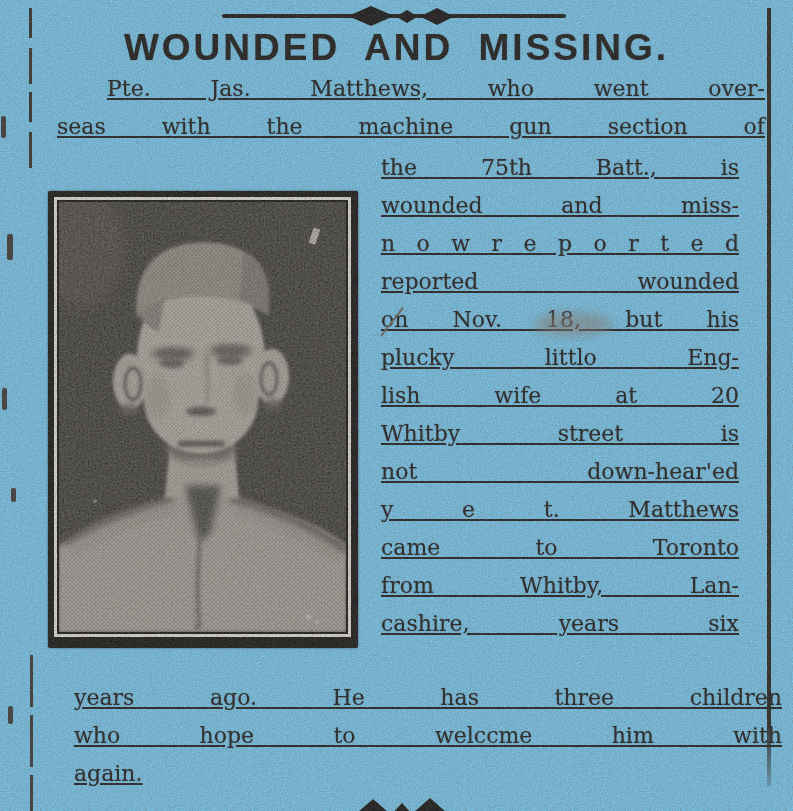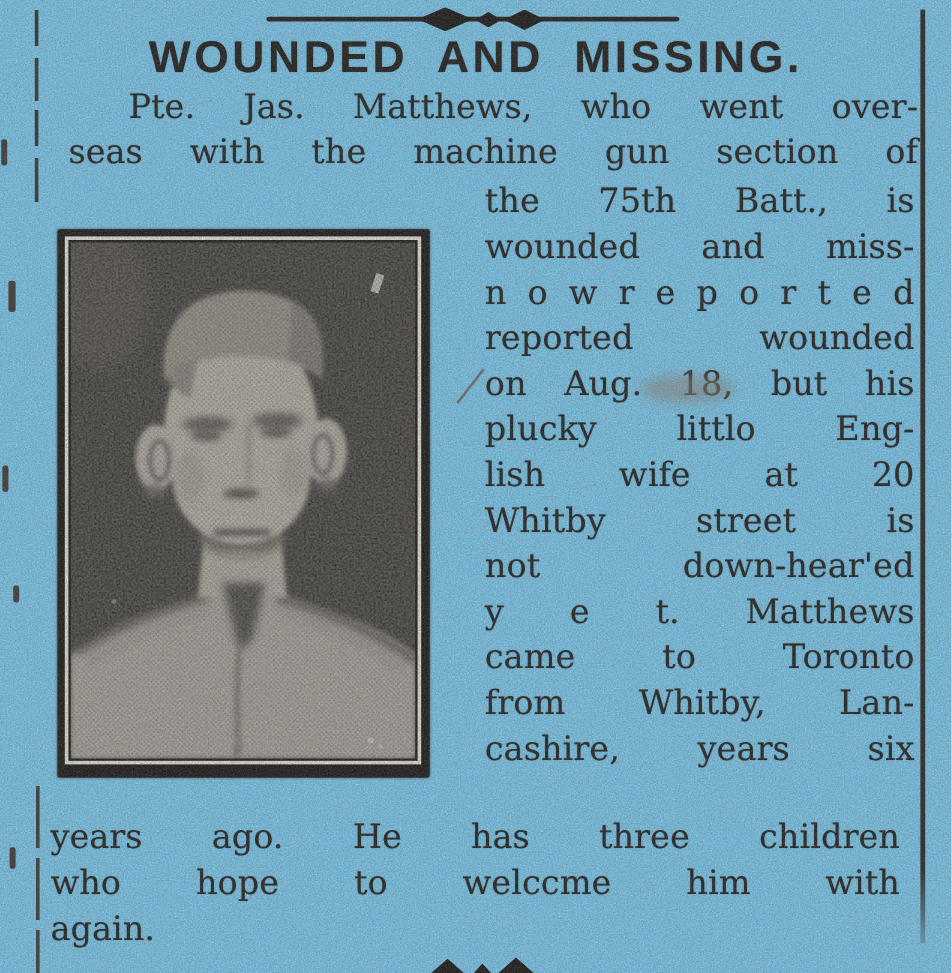--- a/index.html
+++ b/index.html
@@ -46,29 +46,30 @@
     text-align:center;
     font-family:"Liberation Sans", sans-serif;
     font-weight:bold;
     font-size:37px;line-height:38px;
     letter-spacing:3px;word-spacing:12px;
     color:#191918;
     text-shadow:0 0 1px rgba(25,25,24,0.55);
   }
   
   .txt{
-    font-size:28px;line-height:38px;
+    font-size:22px;line-height:38px;
     text-align:justify;text-align-last:justify;
     text-shadow:0 0 1px rgba(28,28,28,0.5);
     white-space:nowrap;
+    text-decoration:underline;
   }
   .intro{position:absolute;left:57px;top:70px;width:708px;}
   .intro .l0{text-indent:50px;}
-  .column{position:absolute;left:404px;top:149px;width:358px;}
-  .outro{position:absolute;left:42px;top:679px;width:708px;}
+  .column{position:absolute;left:381px;top:149px;width:358px;}
+  .outro{position:absolute;left:74px;top:679px;width:708px;}
   .txt.last{text-align-last:left;}
   
   .photo-frame{
     position:absolute;left:48px;top:191px;width:310px;height:457px;
     background:#151412;border-radius:2px;
     box-shadow:0 0 2px rgba(20,20,18,0.8);
   }
   .photo-white{
     position:absolute;left:6px;top:6px;right:7px;bottom:11px;
     border:3px solid #efede7;
@@ -118,21 +119,21 @@
   <div class="intro">
     <div class="txt l0">Pte. Jas. Matthews, who went over-</div>
     <div class="txt">seas with the machine gun section of</div>
   </div>
 
   <div class="column">
     <div class="txt">the 75th Batt., is</div>
     <div class="txt">wounded and miss-</div>
     <div class="txt">n o w r e p o r t e d</div>
     <div class="txt">reported wounded</div>
-    <div class="txt">on Aug. 18, but his</div>
+    <div class="txt">on Nov. 18, but his</div>
     <div class="txt">plucky littlo Eng-</div>
     <div class="txt">lish wife at 20</div>
     <div class="txt">Whitby street is</div>
     <div class="txt">not down-hear'ed</div>
     <div class="txt">y e t. Matthews</div>
     <div class="txt">came to Toronto</div>
     <div class="txt">from Whitby, Lan-</div>
     <div class="txt">cashire, years six</div>
   </div>
 

